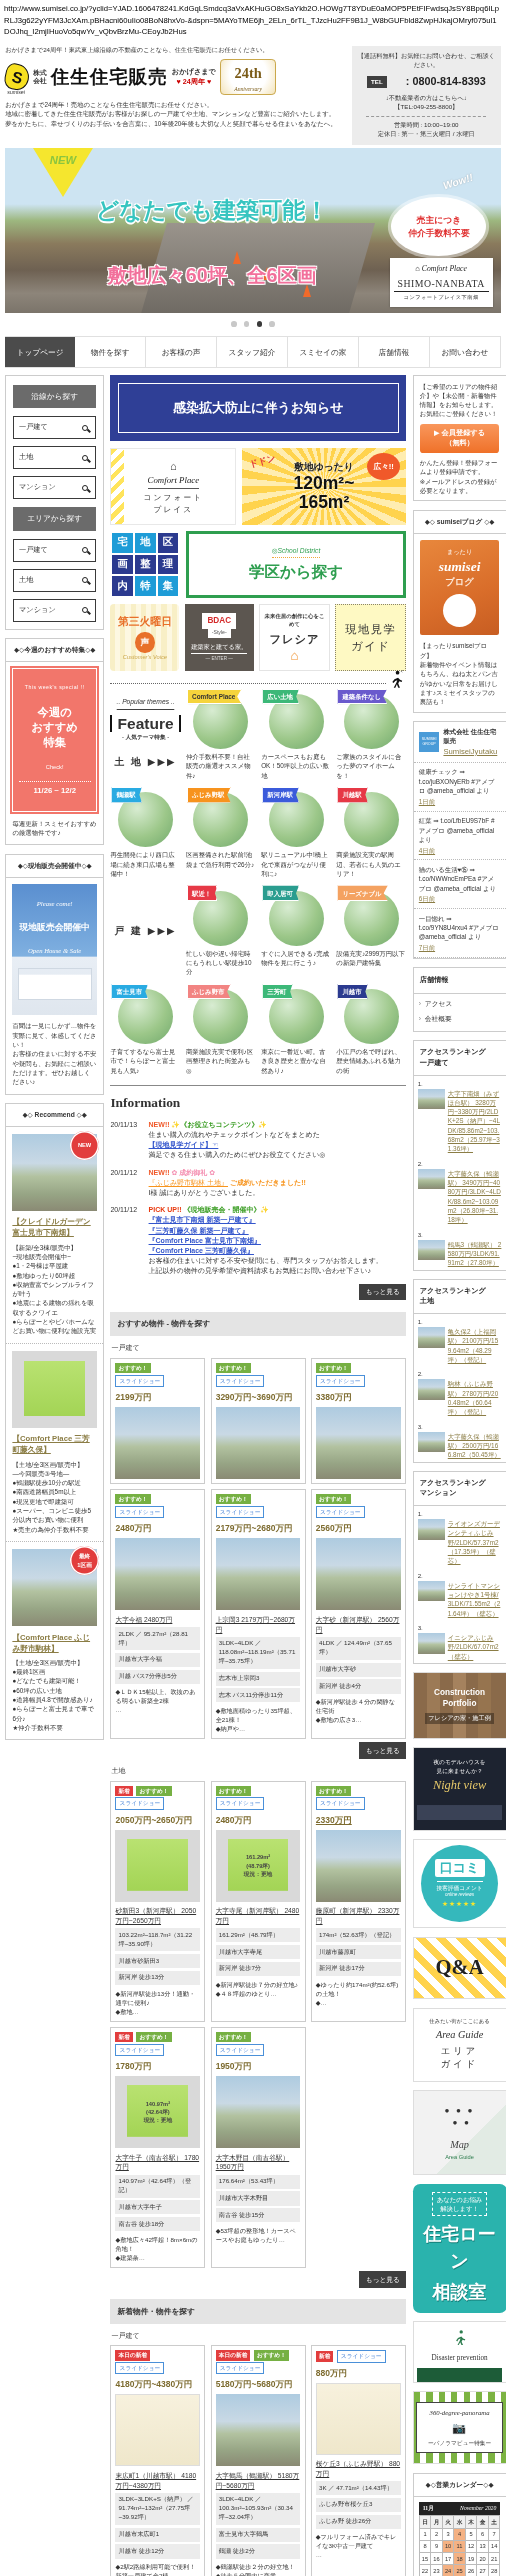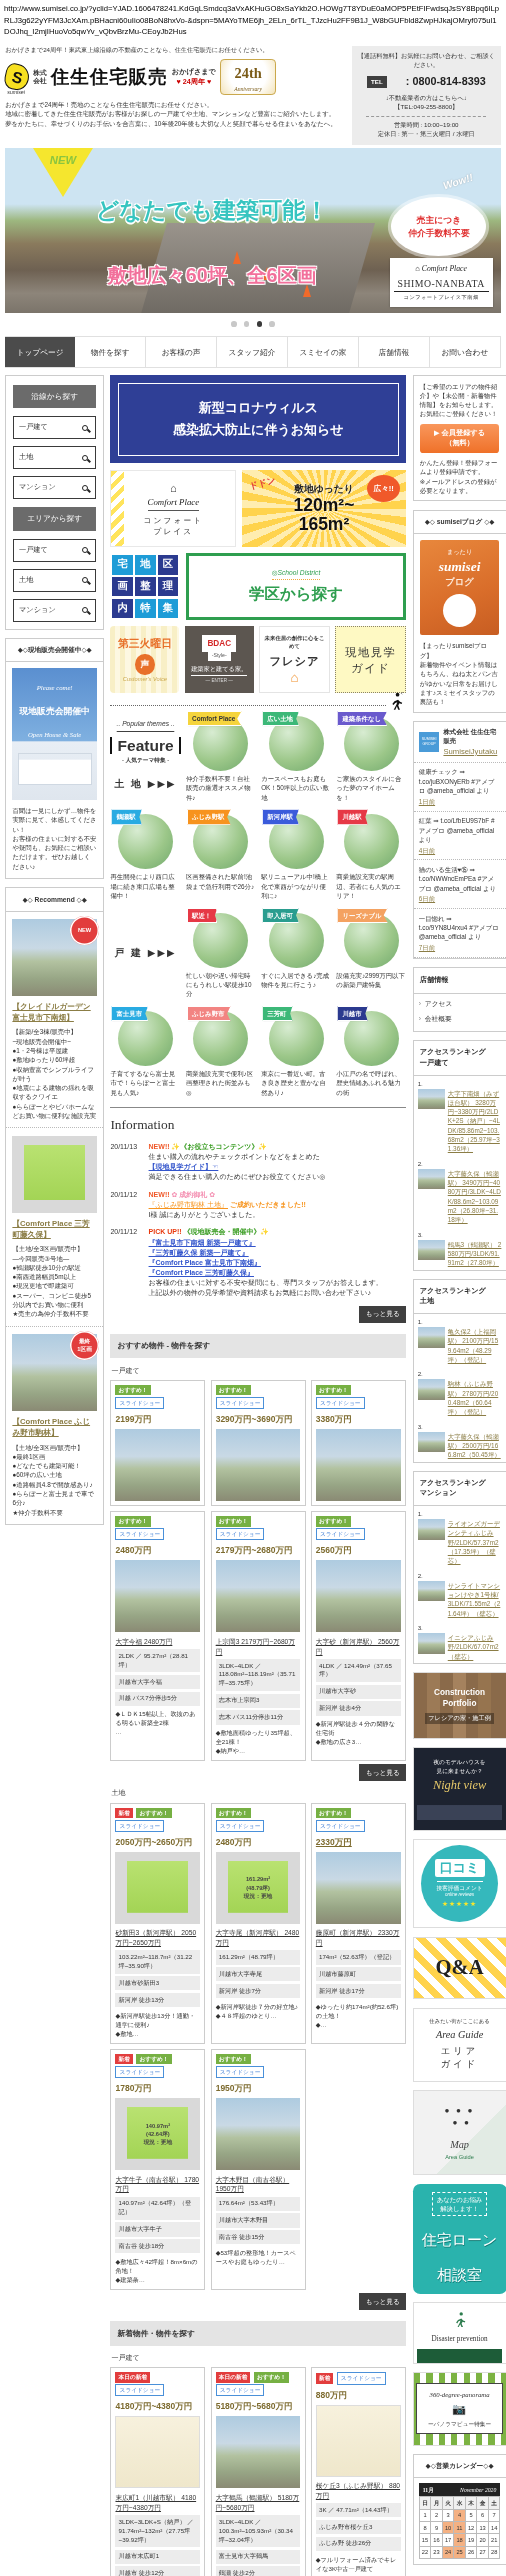--- a/index.html
+++ b/index.html
@@ -129,21 +129,21 @@
   .f-roof{width:86%;height:7.2px;margin:0 auto;border-top:1.5px solid #111;transform:perspective(31px) rotateX(40deg)}
   .f-title{font-size:15.5px;font-weight:bold;border-left:2.1px solid #111;border-right:2.1px solid #111;display:inline-block;padding:0 5.2px;line-height:1.1}
   .f-sub{font-size:5.7px;font-weight:bold;margin-top:1.5px}
   .f-label{display:flex;align-items:center;justify-content:center;font-size:9.8px;font-weight:bold;letter-spacing:2.1px}
   .fcell{position:relative;text-align:center;cursor:pointer}
   .fcircle{width:55px;height:55px;border-radius:50%;margin:5.2px auto 3.1px;background:radial-gradient(circle at 35% 30%,#d8ecd2,#9cc789 55%,#6fa86b)}
   .ribbon{position:absolute;top:0;left:1px;color:#fff;font-weight:bold;font-size:6.4px;padding:2.1px 5.2px 2.1px 4.1px;border:1px solid #fff;box-shadow:0.5px 0.5px 1.5px rgba(0,0,0,.35);z-index:2;clip-path:polygon(0 0,100% 0,92% 50%,100% 100%,0 100%)}
   .fcap{font-size:6.4px;text-align:left}
   
   .info{border-top:0.5px solid #888;padding-top:7.2px;margin:4.1px 0 9.3px}
-  .info h3{font-family:"Liberation Serif","DejaVu Serif",serif;font-size:13.4px;font-weight:normal;margin-bottom:6.2px}
+  .info h3{font-family:"Liberation Serif","DejaVu Serif",serif;font-size:13.4px;font-weight:bold;margin-bottom:6.2px}
   .inf-item{display:flex;gap:8.2px;margin:7.2px 0;font-size:7px}
   .inf-date{min-width:30px;color:#333}
   .t-new{color:#f0592a;font-weight:bold}
   .t-pick{color:#e8380d;font-weight:bold}
   .t-green{color:#3a9d23;font-weight:bold}
   .t-pink{color:#f48fb1;font-weight:bold}
   .t-orange{color:#f7941d;font-weight:bold}
   .ilink{color:#3355cc;display:inline-block}
   .ilink.b{font-weight:bold}
   .more{display:block;width:47px;margin:3.1px 0 0 auto;background:#3f3f3f;color:#fff;text-align:center;padding:3.6px 0;font-size:6.7px;cursor:pointer;text-decoration:none}
@@ -207,21 +207,21 @@
   .bn-area{background:#fff;padding:9.3px 3.1px}
   .bn-area .s{font-size:5.4px}
   .bn-area .e{font-family:"Liberation Serif","DejaVu Serif",serif;font-style:italic;font-size:10.3px;margin:2.1px 0}
   .bn-area .j{font-size:9.3px;letter-spacing:3.1px;white-space:pre-line}
   .bn-map{background:linear-gradient(135deg,#f2f2f2 0 60%,#e2ebe4 60%);padding:13.4px 3.1px;position:relative}
   .bn-map .pins{letter-spacing:2.1px;font-size:8.2px}
   .bn-map .e{font-family:"Liberation Serif","DejaVu Serif",serif;font-style:italic;font-size:10.3px;color:#444;margin-top:9.3px}
   .bn-map .s{font-size:5.7px;color:#2e7d4f}
   .bn-loan{background:#2ab3ad;border-radius:7.2px;color:#fff;padding:8.2px 4.1px;border:none}
   .bn-loan .t{border:1px dashed #fff;display:inline-block;padding:2.1px 4.1px;font-size:6.4px;white-space:pre-line}
-  .bn-loan .m{font-size:15px;font-weight:normal;margin-top:13px;text-shadow:0.5px 0.5px 0 #127a74}
+  .bn-loan .m{font-size:18px;font-weight:bold;margin-top:5px;text-shadow:0.5px 0.5px 0 #127a74}
   .bn-dis{background:#fff;padding:7.2px 3.1px 0}
   .bn-dis svg{fill:#2e7d4f}
   .bn-dis .e{font-family:"Liberation Serif","DejaVu Serif",serif;font-size:7.2px;color:#333;margin:3.1px 0 5.2px}
   .bn-dis .bar{height:13.4px;background:#1d5c38}
   .bn-pano{background:repeating-linear-gradient(90deg,#7cb342 0 6.2px,#fff 6.2px 12.4px);padding:10.3px 2.1px}
   .bn-pano .in{background:#fff;border:1px solid #444;padding:5.2px 2.1px}
   .bn-pano .e{font-family:"Liberation Serif","DejaVu Serif",serif;font-style:italic;font-size:6.7px}
   .bn-pano .cam{font-size:11.3px;margin:2.1px 0}
   .bn-pano .j{font-size:5.7px}
   .cal-t{background:#222;color:#fff;display:flex;justify-content:space-between;padding:2.6px 4.1px;font-size:6.7px;font-weight:bold;margin:5.2px 5.2px 0}
@@ -337,20 +337,32 @@
     <span class="lens"></span>
   </div>
 
   <div class="sinput">
     <span style="white-space: pre-line;">マンション</span>
     <span class="lens"></span>
   </div>
 </div>
       </div>
 
+      <div class="sbox">
+        <div class="sbox-h">◆◇今週のおすすめ特集◇◆</div>
+        <div class="sb-banner bn-week">
+          <div class="en">This week's special !!</div>
+          <div class="big">今週の
+おすすめ
+特集</div>
+          <div style="font-size:5.7px">Check!</div>
+          <div class="date">11/26 ~ 12/2</div>
+        </div>
+        <div class="sb-cap">毎週更新！スミセイおすすめの厳選物件です♪</div>
+      </div>
 
       <div class="sbox">
         <div class="sbox-h">◆◇現地販売会開催中◇◆</div>
         <div class="sb-banner bn-sale">
           <div class="en">Please come!</div>
           <div class="big">現地販売会開催中</div>
           <div class="en">Open House &amp; Sale</div>
           <div class="house"></div>
         </div>
         <div class="sb-cap">百聞は一見にしかず…物件を実際に見て、体感してください！
@@ -403,21 +415,20 @@
 ★仲介手数料不要</div>
   </div>
 </div>
       </div>
     </aside>
 
     <main class="col-m">
 
       <div class="corona">
         <div class="corona-in">
-          <div>新型コロナウィルス</div>
           <div>感染拡大防止に伴うお知らせ</div>
         </div>
       </div>
 
       <div class="brow">
         <div class="bn bn-comfort">
           <div class="h">⌂</div>
           <div class="cp-script">Comfort Place</div>
           <div class="kana">コンフォート
 プレイス</div>

